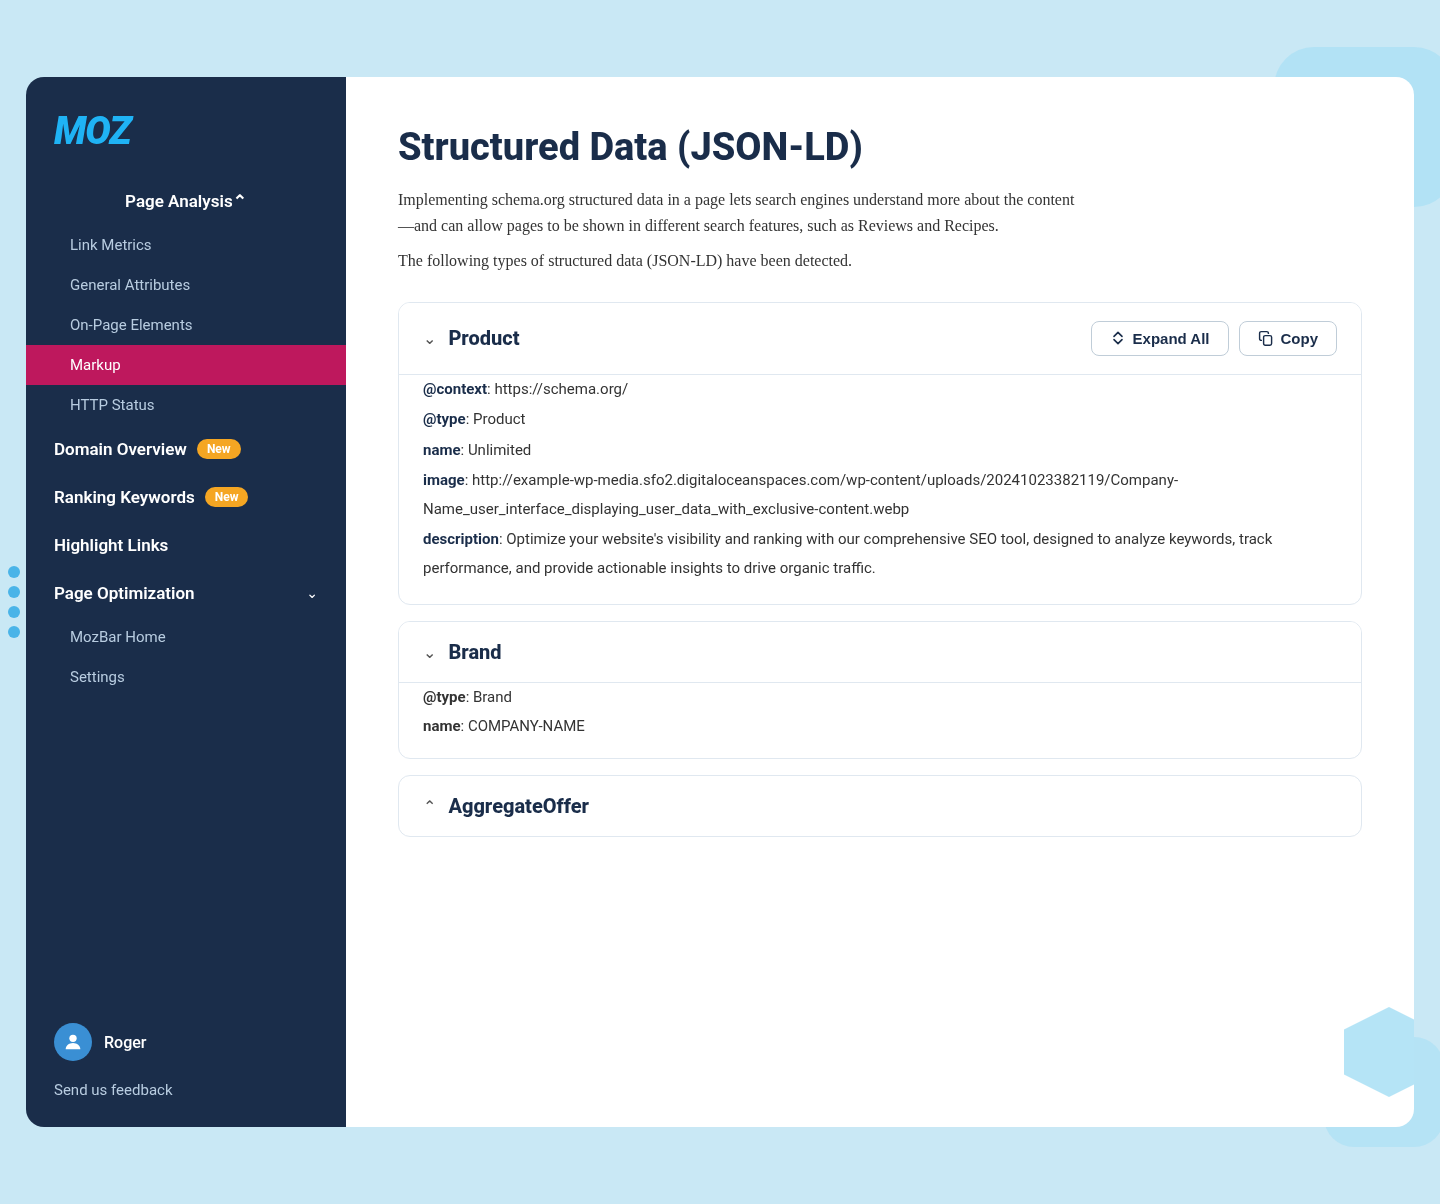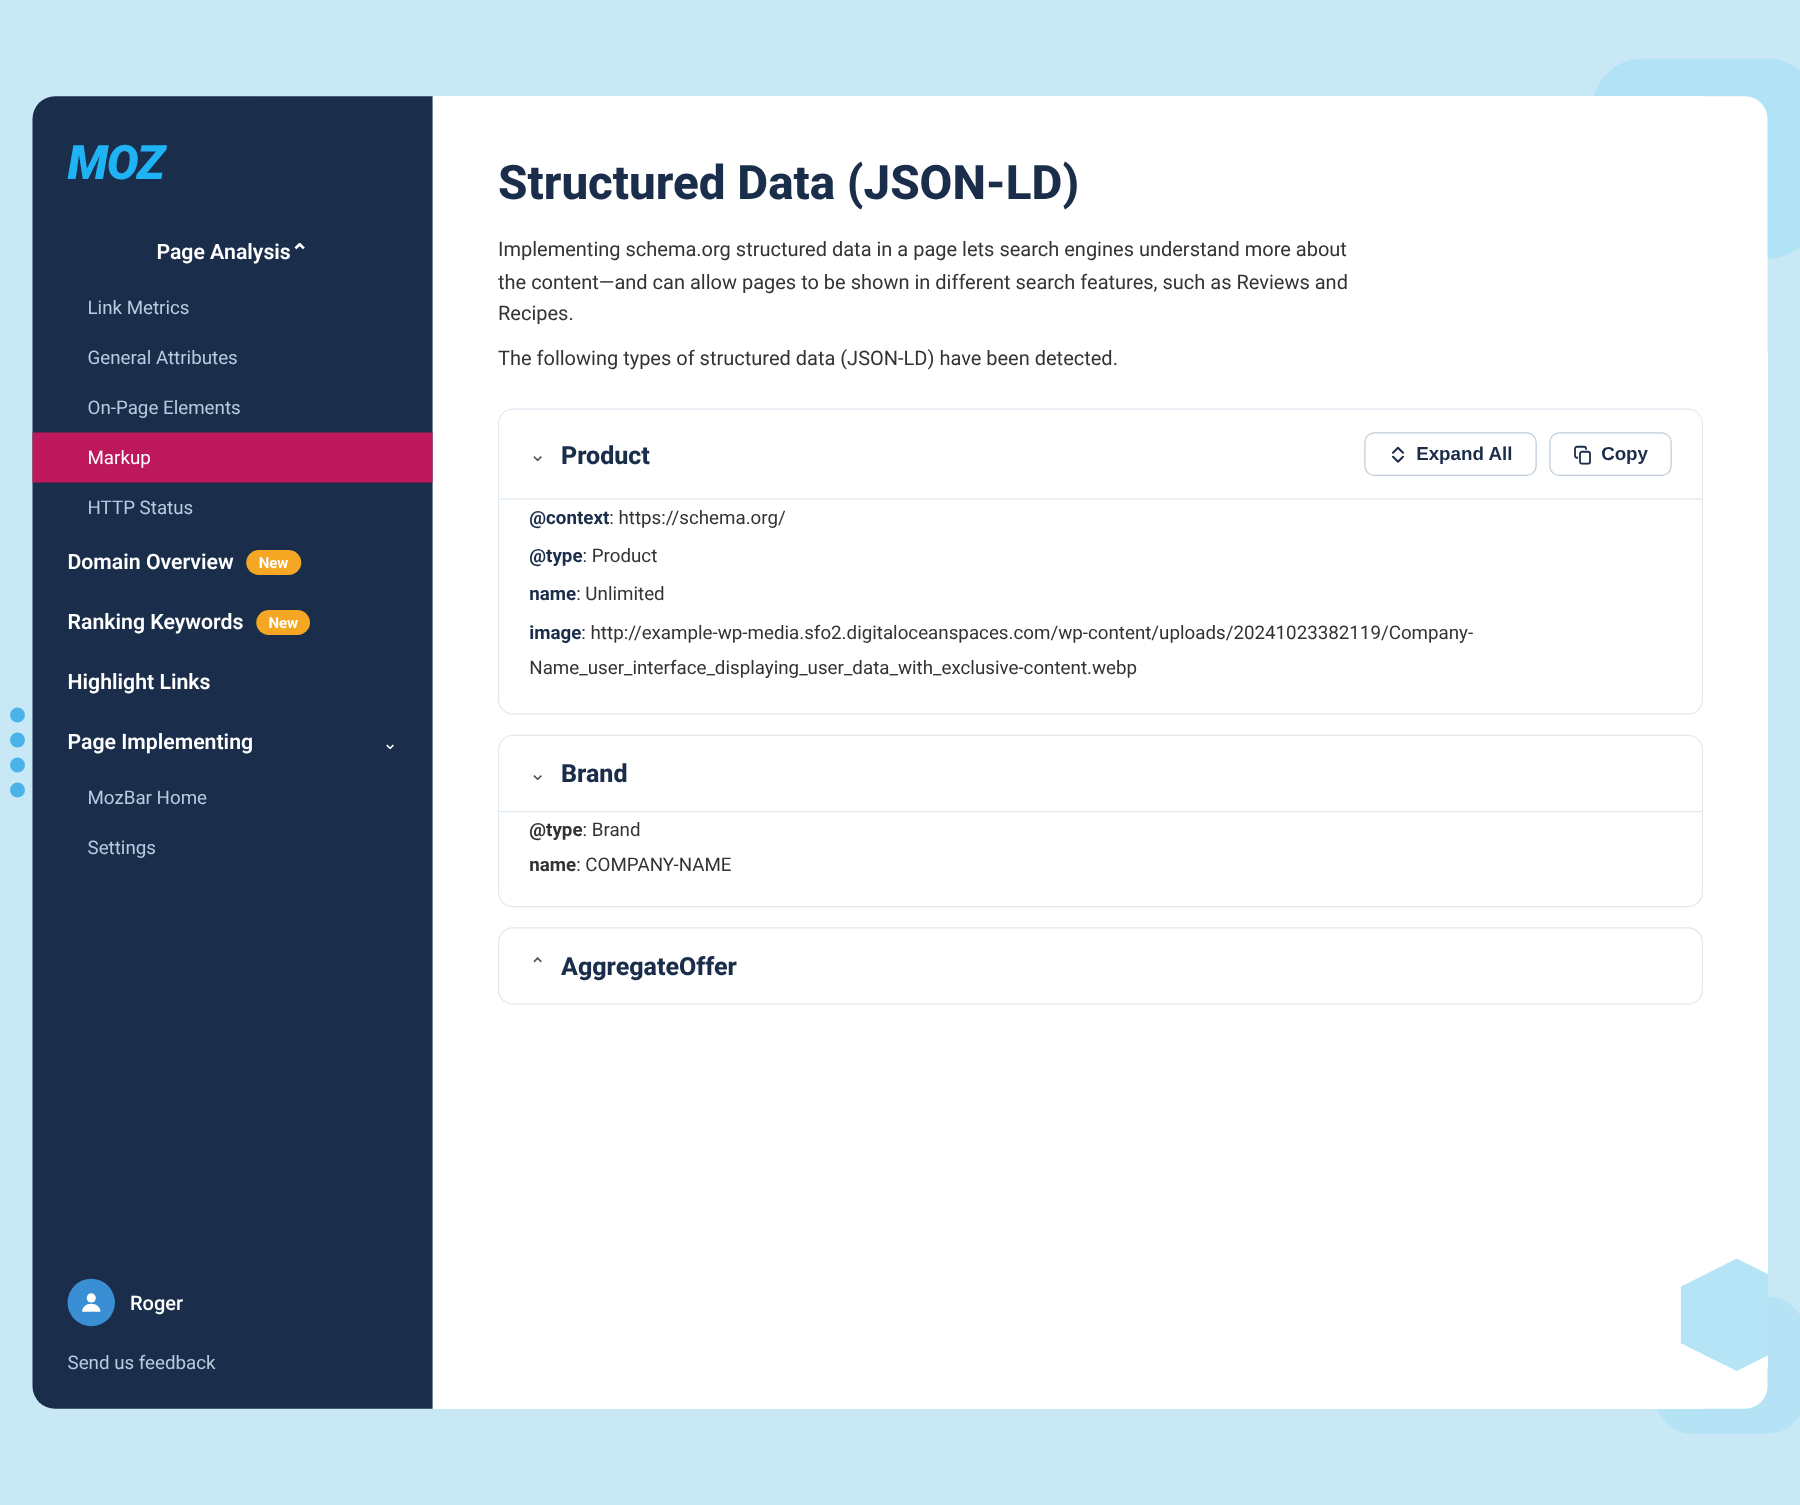--- a/index.html
+++ b/index.html
@@ -176,20 +176,21 @@
       font-weight: 800;
       color: #1a2d4a;
       margin-bottom: 18px;
     }
     .page-description {
       font-size: 16px;
       color: #333;
       line-height: 1.6;
       margin-bottom: 10px;
       max-width: 680px;
+      font-family: Liberation Serif, serif;
     }
     .section-intro {
       font-size: 16px;
       color: #333;
       margin-bottom: 28px;
     }
     
     .schema-section {
       border: 1px solid #e0e8f0;
       border-radius: 12px;
@@ -346,21 +347,21 @@
     <div class="sidebar-item-with-badge">
       <span class="label">Ranking Keywords</span>
       <span class="badge-new">New</span>
     </div>
 
     <div class="sidebar-item-plain">
       <span>Highlight Links</span>
     </div>
 
     <div class="sidebar-expand-row">
-      <span class="label">Page Implementing</span>
+      <span class="label">Page Optimization</span>
       <span class="chevron-icon">⌄</span>
     </div>
     <div class="sidebar-sub-item">
       <span>MozBar Home</span>
     </div>
     <div class="sidebar-sub-item">
       <span>Settings</span>
     </div>
 
     <div class="dots-container">
@@ -410,20 +411,21 @@
             <span>Copy</span>
           </button>
         </div>
       </div>
       <hr class="divider">
       <div class="schema-body">
         <p><strong>@context</strong>: <span>https://schema.org/</span></p>
         <p><strong>@type</strong>: <span>Product</span></p>
         <p><strong>name</strong>: <span>Unlimited</span></p>
         <p><strong>image</strong>: <span>http://example-wp-media.sfo2.digitaloceanspaces.com/wp-content/uploads/20241023382119/Company-Name_user_interface_displaying_user_data_with_exclusive-content.webp</span></p>
+        <p><strong>description</strong>: <span>Optimize your website's visibility and ranking with our comprehensive SEO tool, designed to analyze keywords, track performance, and provide actionable insights to drive organic traffic.</span></p>
       </div>
     </div>
 
     <div class="schema-section">
       <div class="schema-header">
         <div class="schema-header-left">
           <span class="collapse-icon">⌄</span>
           <span class="schema-header-title">Brand</span>
         </div>
       </div>

